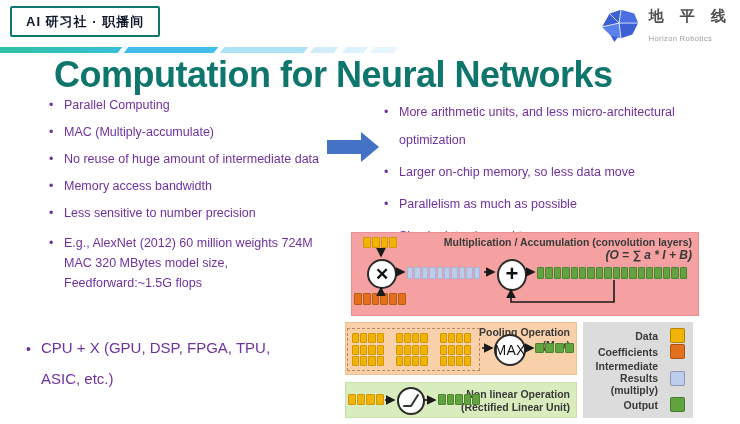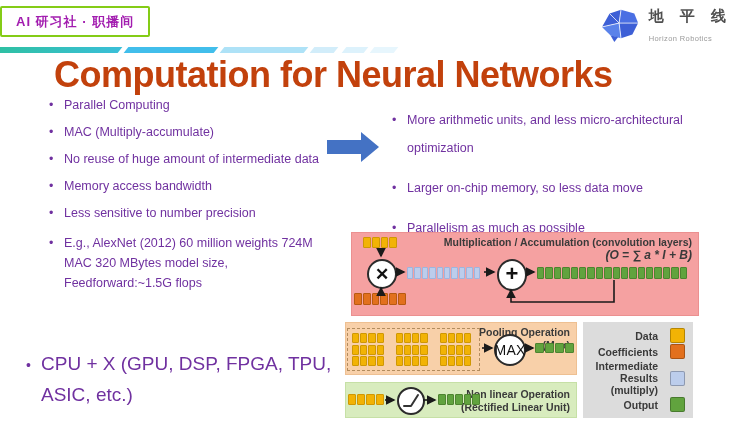--- a/index.html
+++ b/index.html
@@ -1,41 +1,41 @@
 <!DOCTYPE html>
 <html><head>
 <meta charset="utf-8">
 <style>
   html,body{margin:0;padding:0;background:#fff;}
   body{font-family:"Liberation Sans", sans-serif; -webkit-font-smoothing:antialiased;}
   #slide{position:relative;width:740px;height:424px;background:#fff;overflow:hidden;outline:1px solid #ececec;}
 
   
-  .badge{position:absolute;left:0;top:6px;height:27px;padding:0 14px;border:2px solid #84cc16;border-radius:2px;
-         color:#a21caf;font-size:13px;font-weight:bold;letter-spacing:1px;display:flex;align-items:center;background:#fff;}
+  .badge{position:absolute;left:10px;top:6px;height:27px;padding:0 14px;border:2px solid #0f766e;border-radius:2px;
+         color:#0f172a;font-size:13px;font-weight:bold;letter-spacing:1px;display:flex;align-items:center;background:#fff;}
   .logo{position:absolute;right:8px;top:6px;display:flex;align-items:center;gap:7px;}
   .logo-text{display:flex;flex-direction:column;line-height:1;}
   .logo-cn{font-size:15px;color:#4f4f4f;letter-spacing:6px;font-weight:bold;}
   .logo-en{font-size:7.5px;color:#9a9a9a;margin-top:12px;letter-spacing:.4px;}
   .stripe{position:absolute;top:47px;height:6px;transform:skewX(-38deg);}
 
   
-  .title{position:absolute;left:54px;top:54px;width:680px;font-size:36px;font-weight:800;color:#c2410c;letter-spacing:-.5px;white-space:nowrap;}
+  .title{position:absolute;left:54px;top:54px;width:680px;font-size:36px;font-weight:800;color:#0f766e;letter-spacing:-.5px;white-space:nowrap;}
 
   
   ul.bullets{list-style:none;margin:0;padding:0;position:absolute;color:#7031a0;}
   ul.bullets li{position:relative;padding-left:17px;}
   ul.bullets li::before{content:"•";position:absolute;left:2px;color:#7031a0;}
   .left-list{left:47px;top:98px;width:322px;font-size:12.5px;}
   .left-list li{line-height:14px;margin-bottom:13px;}
   .left-list li.multiline{line-height:20px;}
   .left-list li.multiline::before{top:0;}
   .right-list{left:378px;top:94px;width:352px;font-size:12.5px;}
-  .right-list li{line-height:28px;margin:12px;}
-  .cpu-list{left:24px;top:348px;width:330px;font-size:19px;color:#7031a0;}
+  .right-list li{line-height:28px;margin:4px;}
+  .cpu-list{left:24px;top:332px;width:330px;font-size:15px;color:#7031a0;}
   .cpu-list li{line-height:31px;padding-left:17px;}
   .cpu-list li::before{font-size:14px;top:2px;}
   .blue-arrow{position:absolute;left:327px;top:131px;}
 
   
   #diagram{position:absolute;left:343px;top:231px;width:352px;height:190px;}
   .panel{position:absolute;box-sizing:border-box;}
   .panel-mult{left:8px;top:1px;width:348px;height:84px;background:#f5a1a1;border:1px solid #eb9090;}
   .panel-pool{left:2px;top:91px;width:232px;height:53px;background:#f8d0a9;border:1px solid #eec092;}
   .panel-nl{left:2px;top:151px;width:232px;height:36px;background:#d8ecbe;border:1px solid #c6e0a6;}

